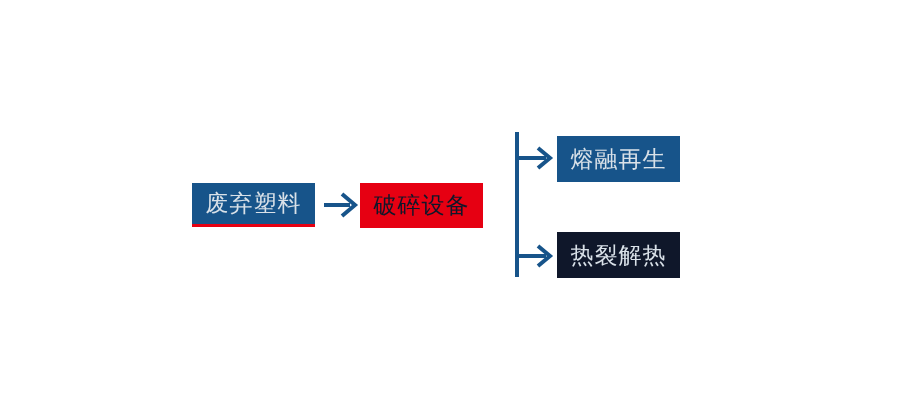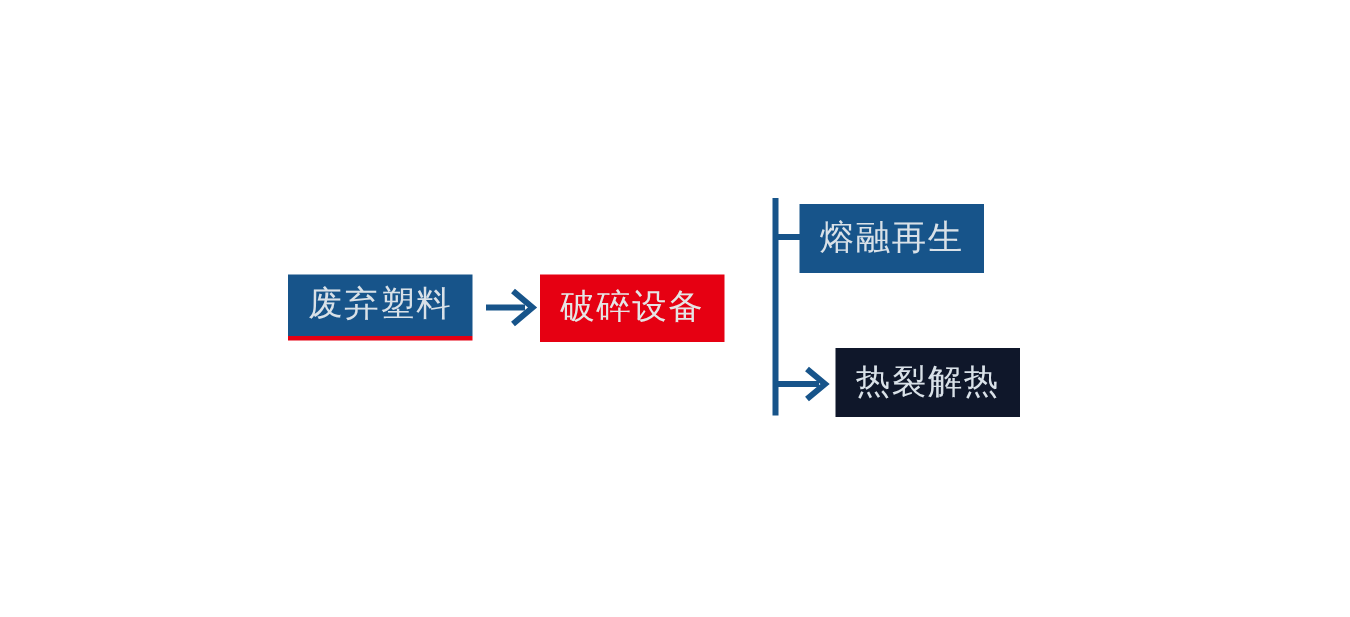--- a/index.html
+++ b/index.html
@@ -53,27 +53,27 @@
     background: #E60012;
   }
 
   
   #node-equipment {
     left: 360px;
     top: 183px;
     width: 123px;
     height: 45px;
     background: #E60012;
-    color: #e5e5e5;
+    color: #0f172a;
     font-size: 23px;
   }
 
   
   #node-output-0 {
-    left: 533px;
+    left: 557px;
     top: 136px;
     width: 123px;
     height: 46px;
     background: #17548A;
     color: #D9E1E8;
     font-size: 23px;
   }
   #node-output-1 {
     left: 557px;
     top: 232px;

